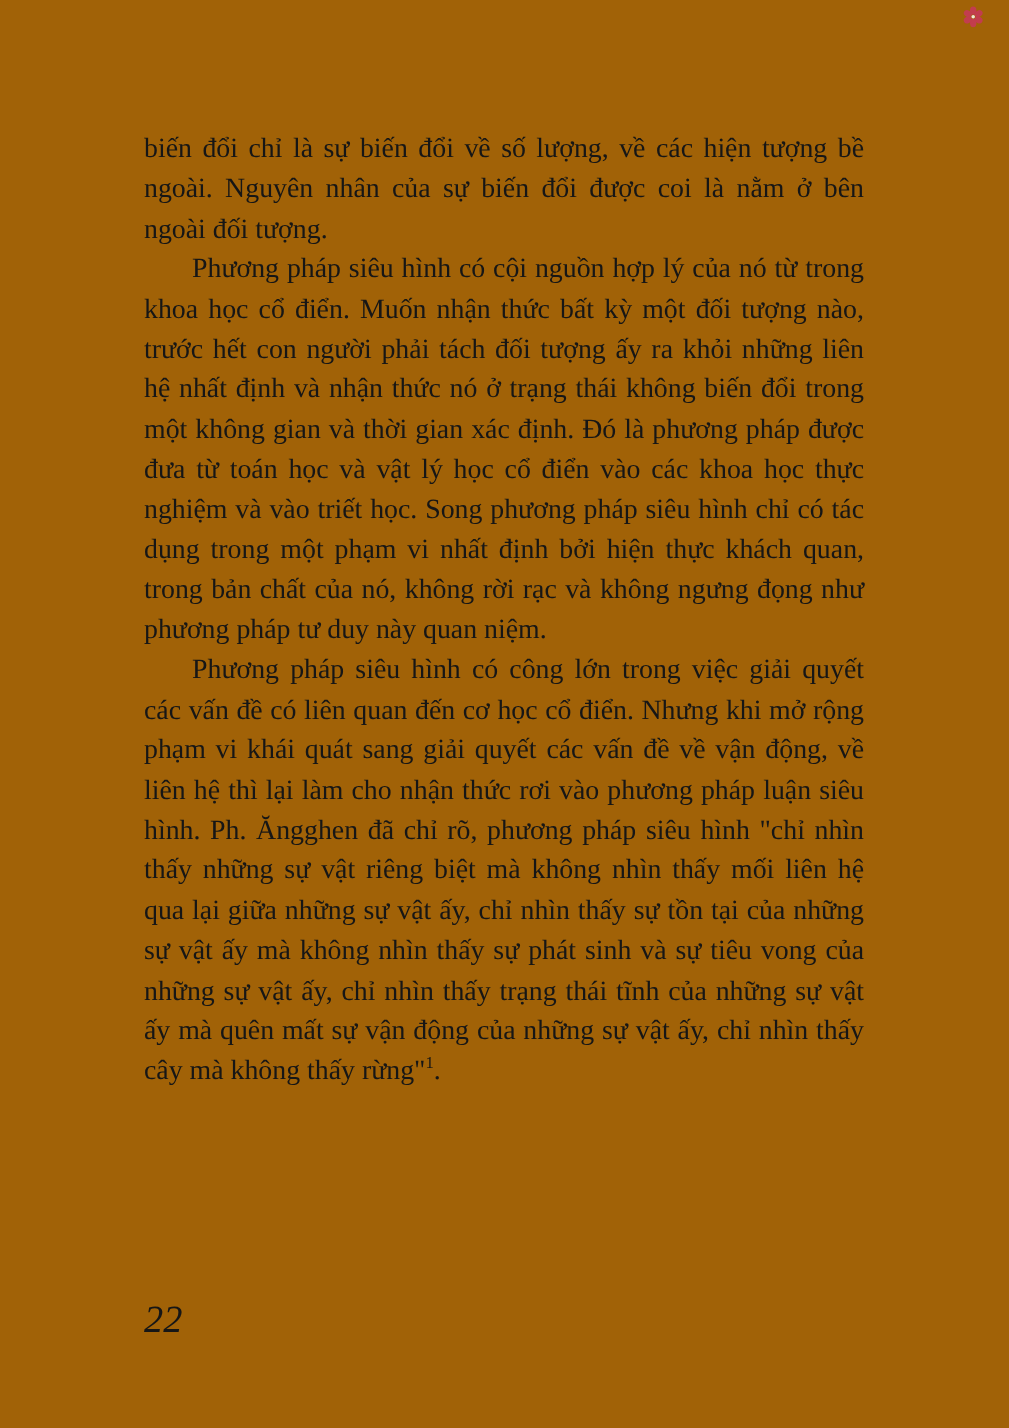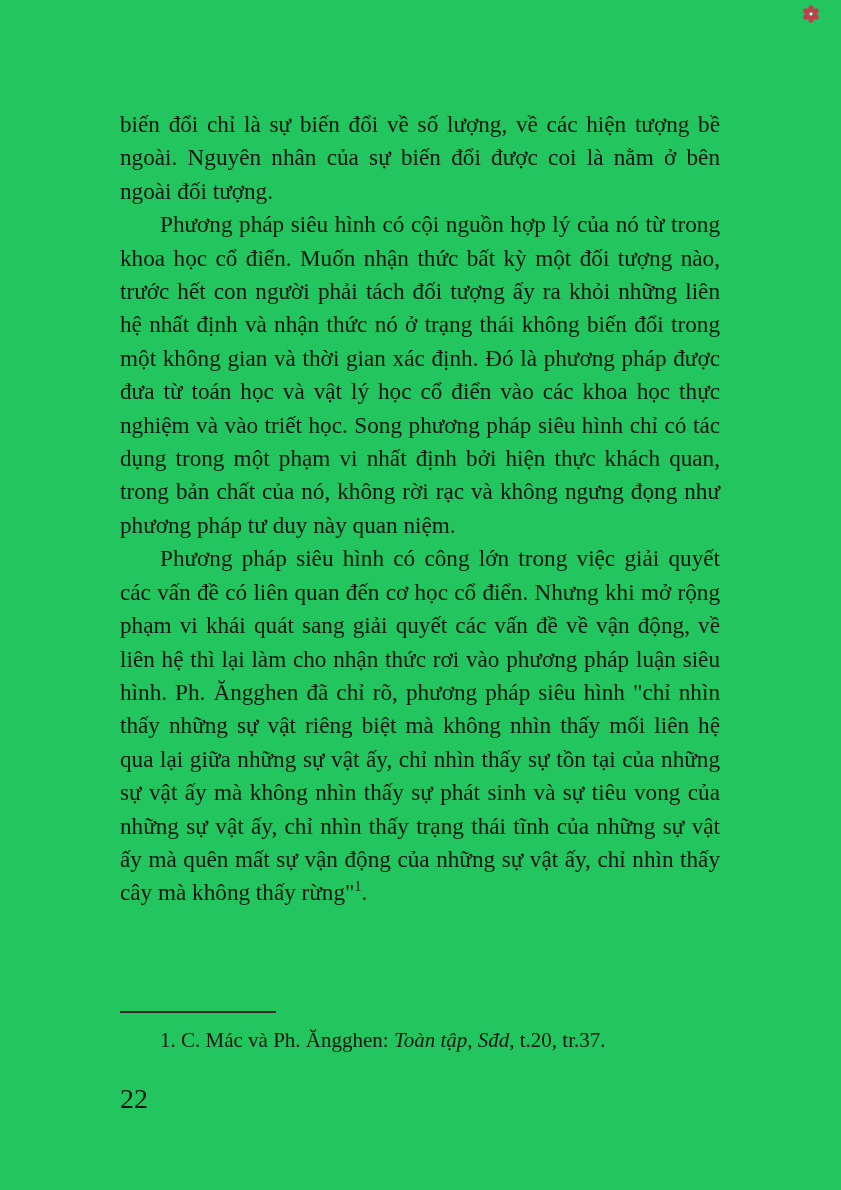--- a/index.html
+++ b/index.html
@@ -1,20 +1,20 @@
 <!DOCTYPE html>
 <html lang="vi"><head>
 <meta charset="utf-8">
 <style>
   html, body { margin: 0; padding: 0; background: #ffffff; }
   .page {
     position: relative;
     width: 841px;
     height: 1190px;
-    background: #22c55e;
+    background: #a16207;
     font-family: "Liberation Serif", "DejaVu Serif", serif;
     color: #161616;
     overflow: hidden;
   }
   .ornament {
     position: absolute;
     left: 802px;
     top: 5px;
     width: 18px;
     height: 18px;
@@ -53,22 +53,23 @@
     font-size: 21px;
     line-height: 29px;
     text-indent: 40px;
     text-align: left;
   }
   .footnote em { font-style: italic; }
   .page-number {
     position: absolute;
     left: 120px;
     top: 1084px;
-    font-size: 28px;
+    font-size: 32px;
     line-height: 30px;
+    font-style: italic;
   }
 </style>
 </head>
 <body>
 
 <div class="page">
 
   <div class="ornament">
     <svg viewBox="0 0 16 16" width="18" height="18">
       <g fill="#c23d4e">
@@ -82,20 +83,16 @@
       <circle cx="8" cy="8" r="1.3" fill="#ffffff" opacity="0.85"></circle>
     </svg>
   </div>
 
   <main class="text-block">
       <p class="para"><span>biến đổi chỉ là sự biến đổi về số lượng, về các hiện tượng bề ngoài. Nguyên nhân của sự biến đổi được coi là nằm ở bên ngoài đối tượng.</span></p>
       <p class="para indent"><span>Phương pháp siêu hình có cội nguồn hợp lý của nó từ trong khoa học cổ điển. Muốn nhận thức bất kỳ một đối tượng nào, trước hết con người phải tách đối tượng ấy ra khỏi những liên hệ nhất định và nhận thức nó ở trạng thái không biến đổi trong một không gian và thời gian xác định. Đó là phương pháp được đưa từ toán học và vật lý học cổ điển vào các khoa học thực nghiệm và vào triết học. Song phương pháp siêu hình chỉ có tác dụng trong một phạm vi nhất định bởi hiện thực khách quan, trong bản chất của nó, không rời rạc và không ngưng đọng như phương pháp tư duy này quan niệm.</span></p>
       <p class="para indent"><span>Phương pháp siêu hình có công lớn trong việc giải quyết các vấn đề có liên quan đến cơ học cổ điển. Nhưng khi mở rộng phạm vi khái quát sang giải quyết các vấn đề về vận động, về liên hệ thì lại làm cho nhận thức rơi vào phương pháp luận siêu hình. Ph. Ăngghen đã chỉ rõ, phương pháp siêu hình "chỉ nhìn thấy những sự vật riêng biệt mà không nhìn thấy mối liên hệ qua lại giữa những sự vật ấy, chỉ nhìn thấy sự tồn tại của những sự vật ấy mà không nhìn thấy sự phát sinh và sự tiêu vong của những sự vật ấy, chỉ nhìn thấy trạng thái tĩnh của những sự vật ấy mà quên mất sự vận động của những sự vật ấy, chỉ nhìn thấy cây mà không thấy rừng"</span><sup>1</sup><span>.</span></p>
     </main>
 
-  <div class="footnote-area">
-    <div class="footnote-rule"></div>
-    <p class="footnote"><span>1. C. Mác và Ph. Ăngghen: </span><em>Toàn tập</em><span>, </span><em>Sđd</em><span>, t.20, tr.37.</span></p>
-  </div>
 
   <div class="page-number">22</div>
 
 </div>
 
 </body></html>

